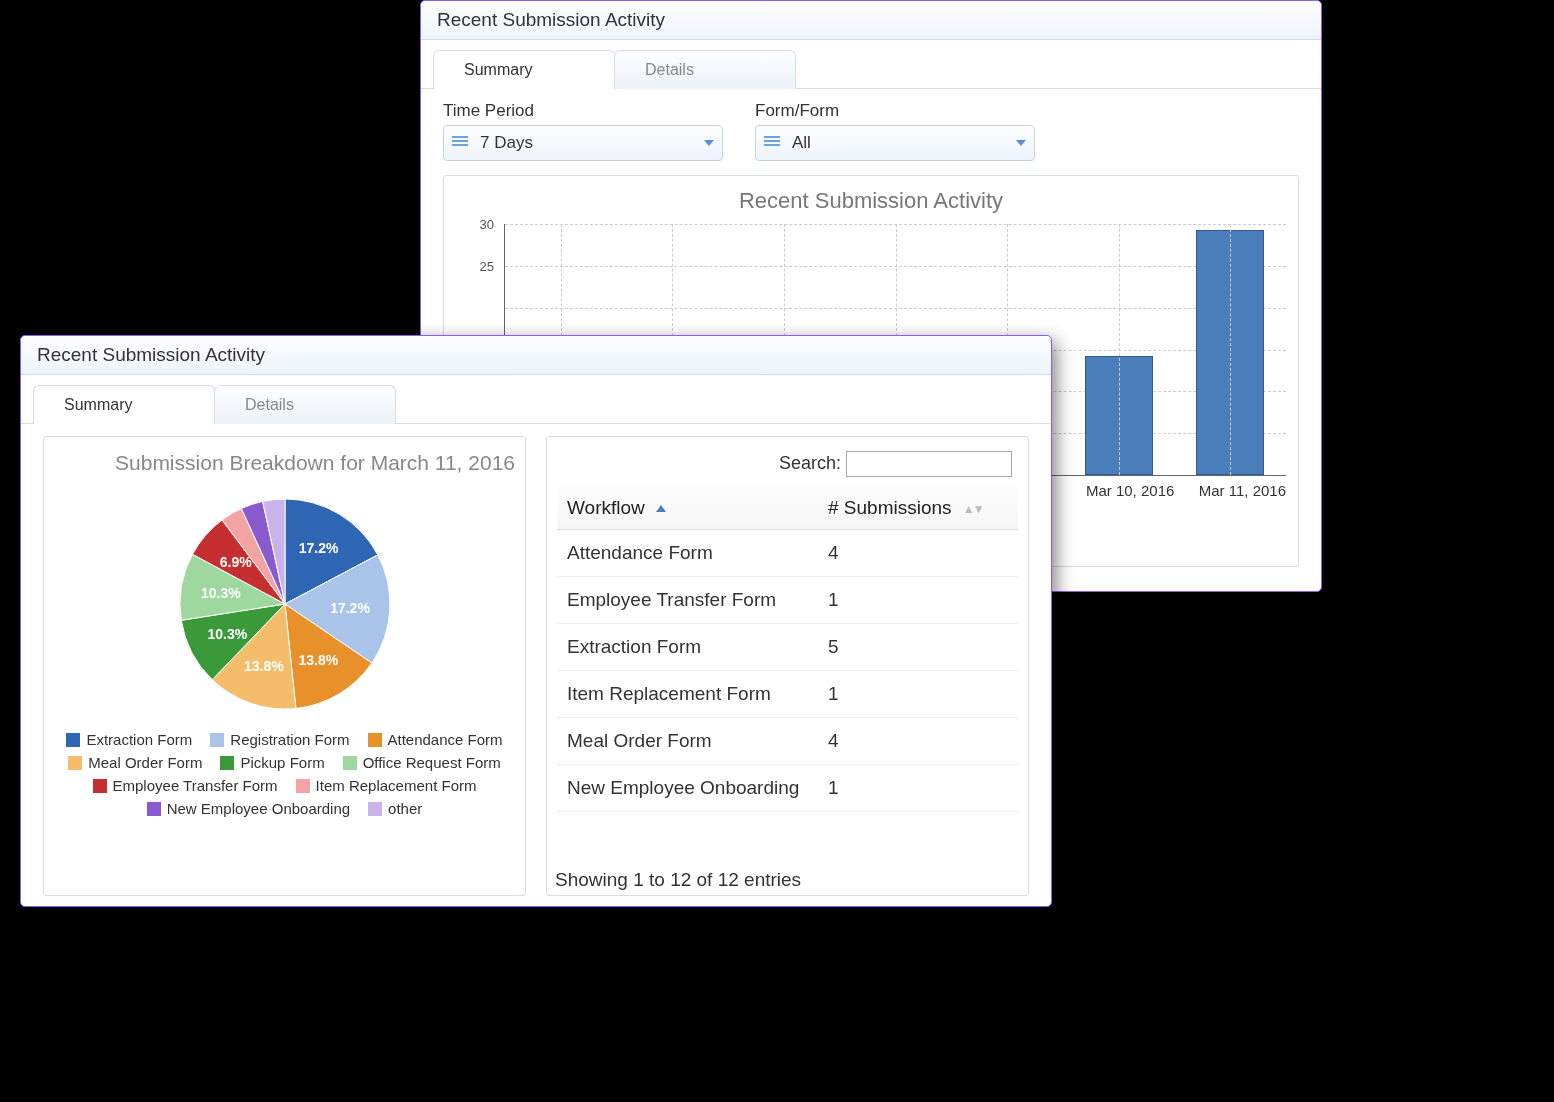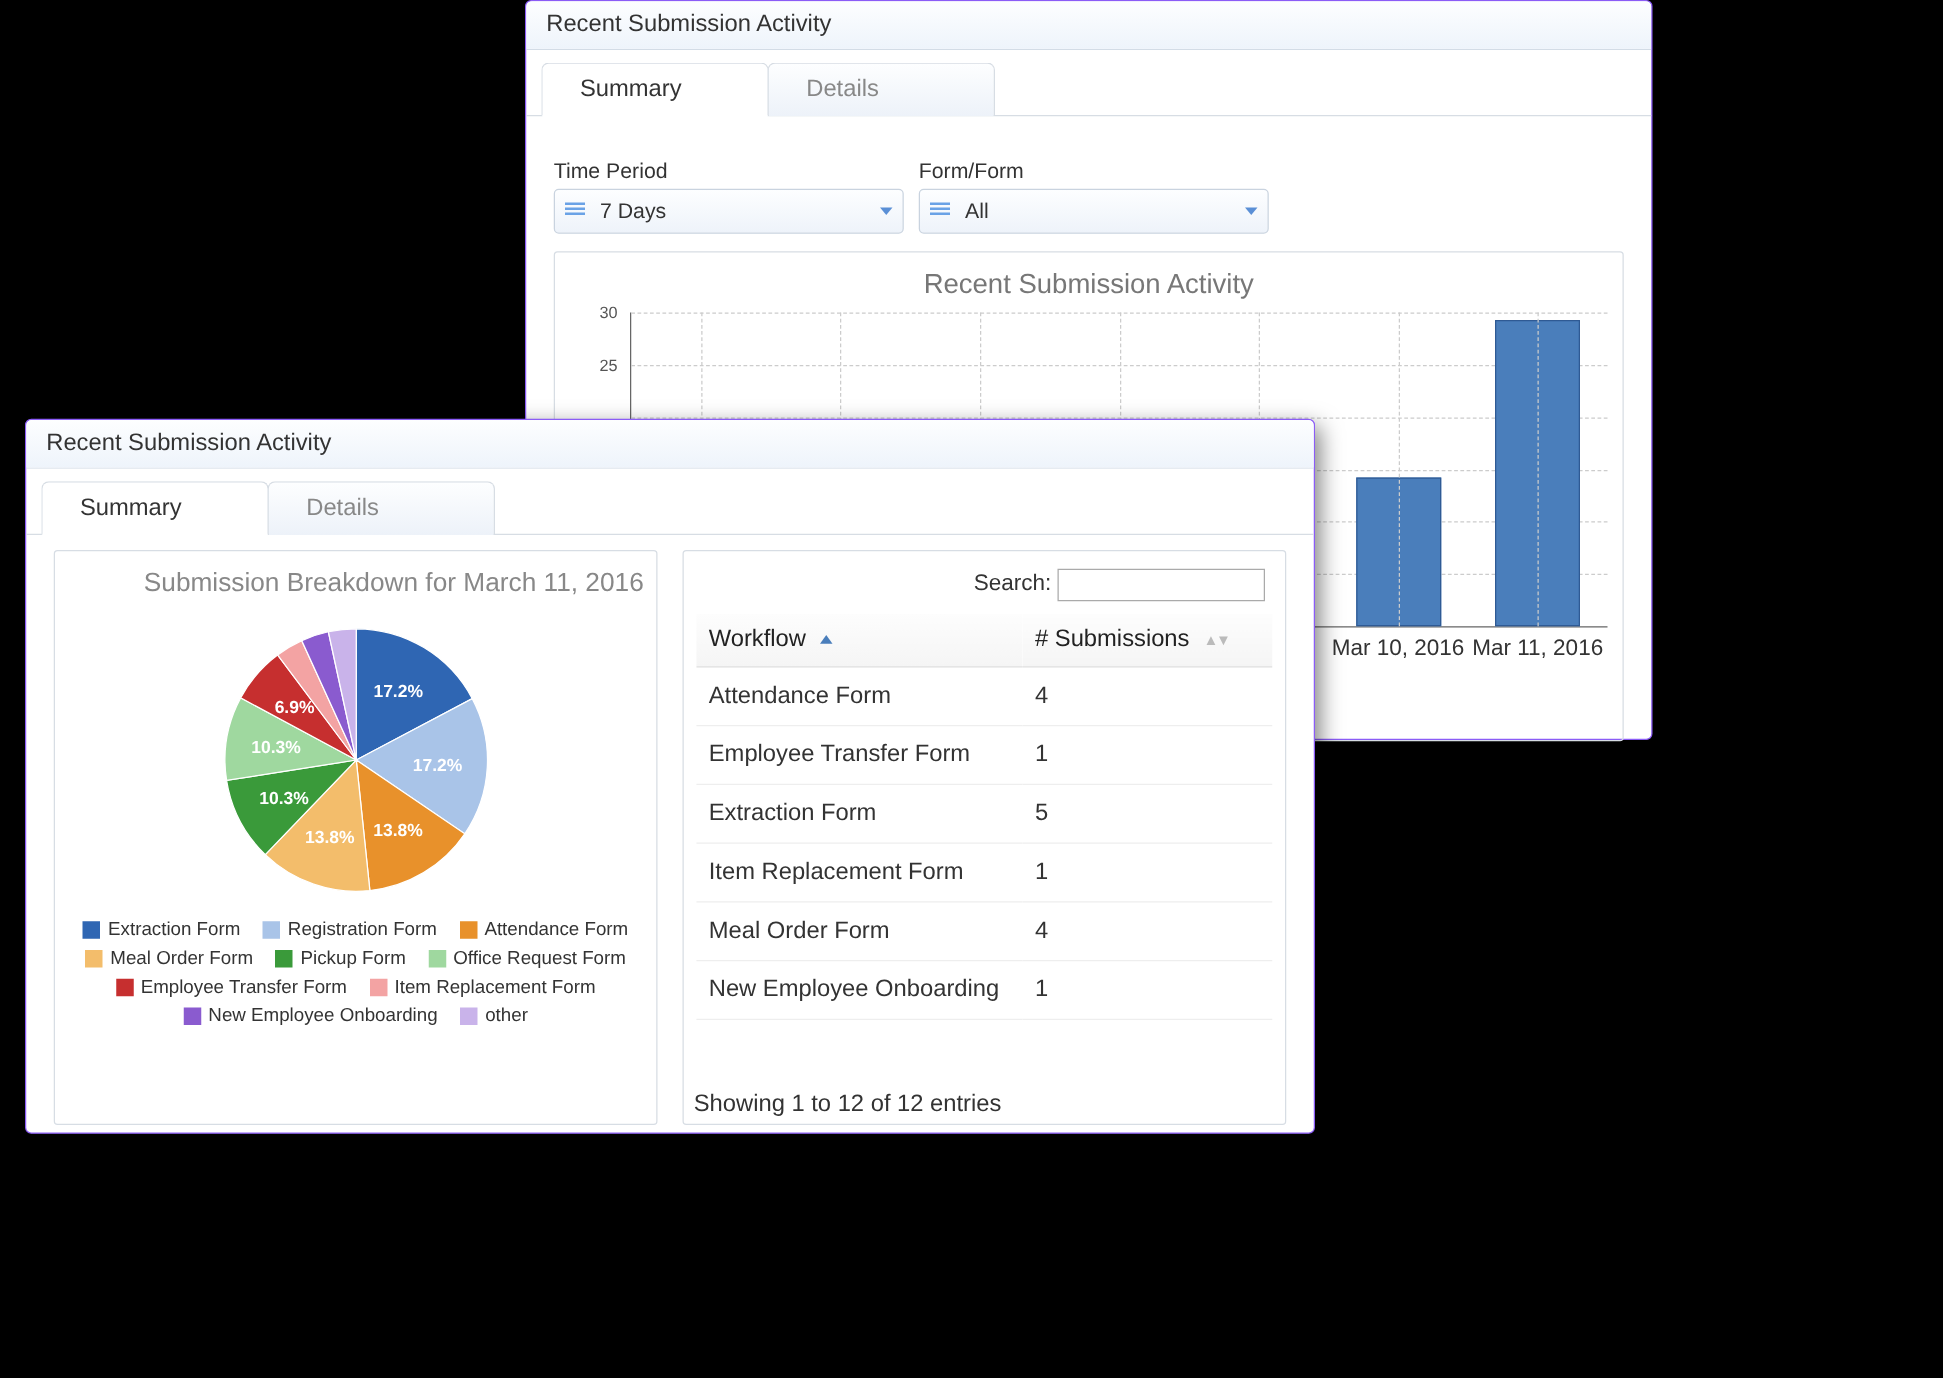--- a/index.html
+++ b/index.html
@@ -32,21 +32,21 @@
   padding: 10px 12px 0 12px;
   gap: 0;
   align-items: flex-end;
 }
 .tab {
   padding: 10px 30px;
   border: 1px solid #d7dde4;
   border-bottom: none;
   background: linear-gradient(#fdfeff, #edf2f9);
   border-radius: 6px 6px 0 0;
-  font-size: 19px;
+  font-size: 16px;
   color: #888;
   margin-right: -1px;
   cursor: pointer;
   min-width: 120px;
   text-align: left;
 }
 .tab.active {
   background: #fff;
   color: #333;
   position: relative;
@@ -59,21 +59,21 @@
 }
 .tab.active::after {
   content: '';
   position: absolute;
   left: 0; right: 0; bottom: -1px;
   height: 2px; background: #fff;
 }
 
 
 #back-panel { left: 420px; top: 0; width: 900px; height: 590px; }
-.filter-row { display: flex; gap: 12px; padding: 0 10px 14px 10px; margin-top: 22px; }
+.filter-row { display: flex; gap: 32px; padding: 0 10px 14px 10px; }
 .filter-col { flex: 0 0 280px; }
 .filter-label { font-size: 17px; color: #333; margin-bottom: 4px; }
 .combo {
   border: 1px solid #c9d3df;
   border-radius: 4px;
   background: linear-gradient(#fdfeff,#eef3fa);
   height: 34px;
   display: flex;
   align-items: center;
   padding: 0 8px;
@@ -120,21 +120,21 @@
 }
 .y-axis { position:absolute; left:-48px; top:0; bottom:28px; width:44px; }
 .y-tick { position:absolute; right:6px; font-size:13px; color:#555; transform: translateY(-50%); }
 .plot { position:absolute; left:0; right:0; top:0; bottom:28px; border-left:1px solid #666; border-bottom:1px solid #666; }
 .gridline { position:absolute; left:0; right:0; border-top:1px dashed #ccc; }
 .vgridline { position:absolute; top:0; bottom:0; border-left:1px dashed #ccc; }
 .bars-row { position:absolute; left:0; right:0; bottom:0; display:flex; height:100%; }
 .bar-slot { flex:1; display:flex; align-items:flex-end; justify-content:center; position:relative; }
 .bar { width:66px; background:#4a7ebb; border:1px solid #2f5a94; }
 .x-labels { position:absolute; left:0; right:0; bottom:0; display:flex; height:28px; }
-.x-label { flex:1; text-align:center; font-size:18px; color:#333; padding-top:6px; }
+.x-label { flex:1; text-align:right; font-size:15px; color:#333; padding-top:6px; }
 
 
 #front-panel { left: 20px; top: 335px; width: 1030px; height: 570px; }
 .front-body { display:flex; gap:20px; padding: 0 10px 8px 10px; height: 460px; }
 .pie-card, .table-card {
   border: 1px solid #d7dde4;
   border-radius: 3px;
   padding: 10px 10px 6px 10px;
   flex: 1 1 0;
   overflow: hidden;

